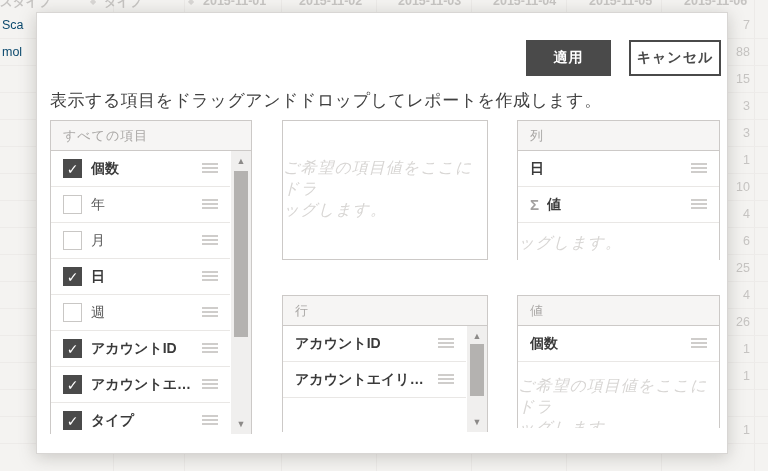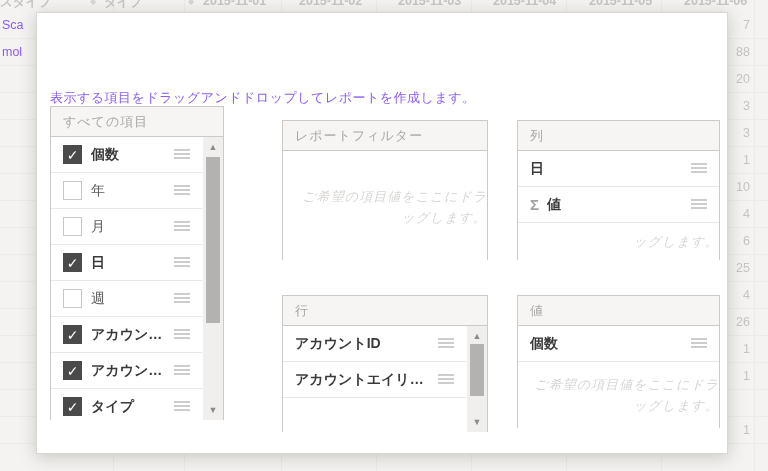--- a/index.html
+++ b/index.html
@@ -7,39 +7,39 @@
   body { font-family:"Liberation Sans","DejaVu Sans",sans-serif; background:#f4f3f1; position:relative; }
 
   
   .bg-table { position:absolute; inset:0; color:#c9c7c5; }
   .bg-col-line { position:absolute; top:0; bottom:0; width:1px; background:#eceae8; }
   .bg-header { position:absolute; left:0; top:-6px; right:0; height:18px; font-size:12.5px; color:#c6c4c2; font-weight:bold; white-space:nowrap; }
   .bg-h { position:absolute; top:0; }
   .bg-sort { font-size:8px; color:#d8d6d4; }
   .bg-row { position:absolute; left:0; right:0; height:27px; border-bottom:1px solid #edebe9; }
   .bg-row .num { position:absolute; right:18px; top:6px; font-size:12.5px; color:#c6c4c2; }
-  .bg-row .lbl { position:absolute; left:2px; top:6px; font-size:12.5px; color:#8b5cf6; }
+  .bg-row .lbl { position:absolute; left:2px; top:6px; font-size:12.5px; color:#0c4a6e; }
 
   
   .modal { position:absolute; left:36px; top:12px; width:692px; height:442px; background:#fff;
            border:1px solid #d8d6d4; box-shadow:0 3px 16px rgba(90,85,80,.28); }
   .modal-title { position:absolute; left:13px; top:28px; font-size:24px; color:#4a4a4a; letter-spacing:1px; }
-  .modal-sub { position:absolute; left:13px; top:76px; font-size:13px; color:#8b5cf6; letter-spacing:.5px; }
+  .modal-sub { position:absolute; left:13px; top:76px; font-size:17px; color:#404040; letter-spacing:.5px; }
   .btn { position:absolute; top:27px; height:36px; display:flex; align-items:center; justify-content:center;
          font-size:14px; font-weight:bold; cursor:pointer; letter-spacing:1px; }
   .btn-apply { left:489px; width:85px; background:#4a4a4a; color:#fff; }
   .btn-cancel { left:592px; width:92px; background:#fff; color:#4a4a4a; border:2px solid #4a4a4a; }
 
   
   .panel { position:absolute; border:1px solid #ccc9c7; background:#fff; }
   .panel-head { height:30px; background:#f6f5f4; border-bottom:1px solid #ccc9c7; color:#a9a7a5;
                 font-size:13px; display:flex; align-items:center; padding-left:12px; letter-spacing:1px; }
   .panel-body { position:relative; overflow:hidden; background:#fff; }
 
-  .p-all    { left:13px;  top:93px; width:174px; height:314px; }
+  .p-all    { left:13px;  top:107px; width:202px; height:314px; }
   .p-filter { left:245px; top:107px; width:206px; height:140px; }
   .p-cols   { left:480px; top:107px; width:203px; height:140px; }
   .p-rows   { left:245px; top:282px; width:206px; height:137px; }
   .p-vals   { left:480px; top:282px; width:203px; height:133px; }
   .p-all .panel-body    { height:283px; }
   .p-filter .panel-body { height:109px; }
   .p-cols .panel-body   { height:109px; }
   .p-rows .panel-body   { height:106px; }
   .p-vals .panel-body   { height:102px; }
 
@@ -51,22 +51,22 @@
   .checkbox { width:19px; height:19px; margin-right:9px; flex:none; border:1px solid #c9c7c5; background:#fff;
               display:flex; align-items:center; justify-content:center; cursor:pointer; }
   .checkbox.on { background:#4a4a4a; border-color:#4a4a4a; color:#fff; font-size:14px; font-weight:bold; }
   .drag-handle { width:16px; height:11px; flex:none; margin-left:8px; cursor:grab;
                  background:repeating-linear-gradient(to bottom,#cfcdcb 0 2px,transparent 2px 4px); }
   .sigma { color:#a3a1a0; font-weight:bold; font-size:15px; margin-right:8px; flex:none; }
 
   .with-scroll .item { margin-right:21px; }
 
   
-  .drop-hint { position:absolute; left:0; right:0; text-align:right; font-style:italic; color:#d8d6d4;
-               font-size:13px; line-height:21px; letter-spacing:1px;font-family:Liberation Mono, monospace; }
+  .drop-hint { position:absolute; left:0; right:0; text-align:left; font-style:italic; color:#d8d6d4;
+               font-size:16px; line-height:21px; letter-spacing:1px; }
   .p-filter .drop-hint { top:36px; }
   .p-vals .drop-hint { top:49px; }
   .p-cols .drop-hint { top:81px; }
 
   
   .sbar { position:absolute; top:0; bottom:0; right:0; width:20px; background:#f0efee; }
   .sbar .arr { position:absolute; left:0; width:20px; height:16px; color:#8c8a88; font-size:9px;
                display:flex; align-items:center; justify-content:center; cursor:pointer; }
   .sbar .arr.up { top:2px; } .sbar .arr.dn { bottom:2px; }
   .sbar .thumb { position:absolute; left:3px; width:14px; background:#b4b2b0; cursor:grab; }
@@ -101,21 +101,21 @@
 
   <div class="bg-row" style="top:12px">
     <span class="lbl">Sca</span>
     <span class="num">7</span>
     </div>
   <div class="bg-row" style="top:39px">
     <span class="lbl">mol</span>
     <span class="num">88</span>
     </div>
   <div class="bg-row" style="top:66px">
-      <span class="num">20</span>
+      <span class="num">15</span>
     </div>
   <div class="bg-row" style="top:93px">
       <span class="num">3</span>
     </div>
   <div class="bg-row" style="top:120px">
       <span class="num">3</span>
     </div>
   <div class="bg-row" style="top:147px">
       <span class="num">1</span>
     </div>
@@ -145,20 +145,22 @@
     </div>
   <div class="bg-row" style="top:390px">
       <span class="num"></span>
     </div>
   <div class="bg-row" style="top:417px">
       <span class="num">1</span>
     </div>
 </div>
 
 <div class="modal">
+  <div class="btn btn-apply">適用</div>
+  <div class="btn btn-cancel">キャンセル</div>
   <div class="modal-sub">表示する項目をドラッグアンドドロップしてレポートを作成します。</div>
 
   <div class="panel p-all">
     <div class="panel-head">すべての項目</div>
     <div class="panel-body with-scroll">
       <div class="item">
         <span class="checkbox on">✓</span>
         <span class="item-label">個数</span>
         <span class="drag-handle"></span>
       </div>
@@ -199,21 +201,20 @@
       </div>
       <div class="sbar">
         <span class="arr up">▲</span>
         <span class="thumb"></span>
         <span class="arr dn">▼</span>
       </div>
     </div>
   </div>
 
   <div class="panel p-filter">
-    <div class="panel-head">レポートフィルター</div>
     <div class="panel-body">
       <div class="drop-hint">
         <span>ご希望の項目値をここにドラ</span><br>
         <span>ッグします。</span>
       </div>
     </div>
   </div>
 
   <div class="panel p-cols">
     <div class="panel-head">列</div>

